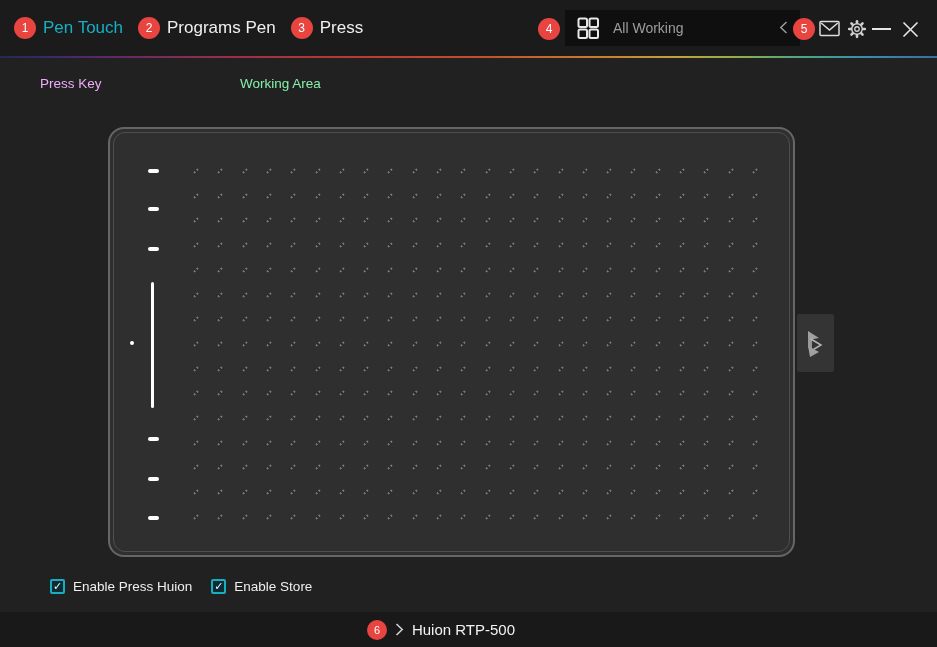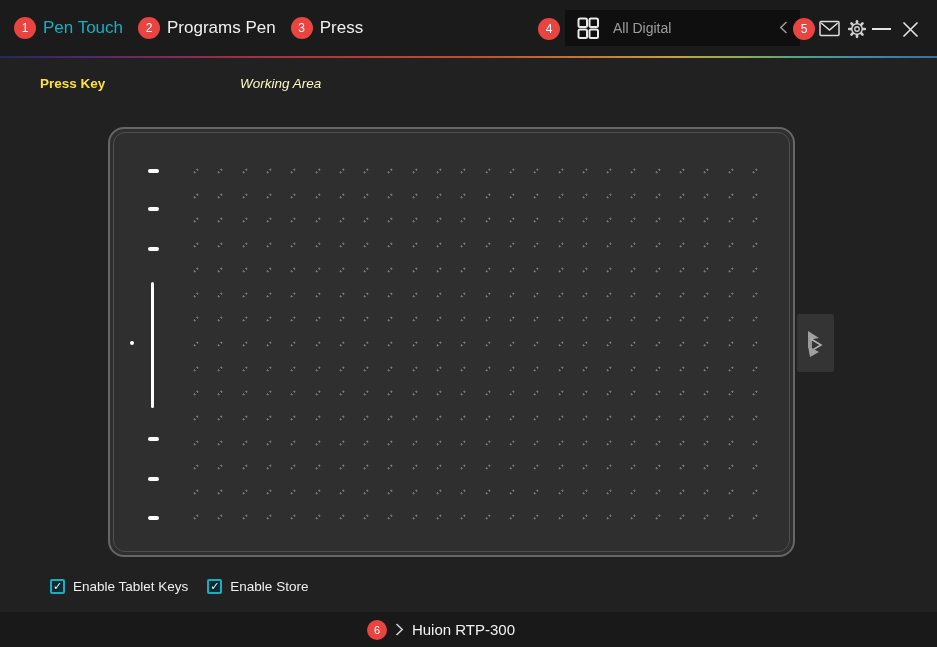--- a/index.html
+++ b/index.html
@@ -31,22 +31,22 @@
   .minus-glyph { width:19px; height:2px; background:#e5e5e5; }
   
   .gradient-line {
     position:absolute; top:56px; left:0; width:937px; height:2px;
     background:linear-gradient(90deg,#232a55 0%,#45276f 7%,#6f2a60 15%,#9c2f47 25%,
       #b93b33 38%,#c1522c 52%,#c87a2e 63%,#c3a13c 72%,#8fae4d 79%,#49a487 86%,
       #3d88ae 93%,#35719f 100%);
   }
   
   .tab { position:absolute; top:76px; font-size:13.5px; cursor:default; }
-  .tab.active { color:#fde047;font-weight:bold; }
-  .tab.inactive { color:#fef9c3;font-style:italic; }
+  .tab.active { color:#f0abfc; }
+  .tab.inactive { color:#86efac; }
   .tab-1 { left:40px; } .tab-2 { left:240px; }
   
   .tablet {
     position:absolute; left:108px; top:127px; width:687px; height:430px;
     background:#2f2f2f; border:2px solid #666; border-radius:16px;
   }
   .tablet-inner {
     position:absolute; inset:3px; border:1px solid #4f4f4f; border-radius:12px; pointer-events:none;
   }
   .grid-layer { position:absolute; inset:0; }
@@ -104,21 +104,21 @@
       <span class="grid-ic">
         <svg width="26" height="26" viewBox="0 0 26 26">
             <g fill="none" stroke="#e8e8e8" stroke-width="2">
           <rect x="3.5" y="3.5" width="8.5" height="8.5" rx="1.5"></rect>
           <rect x="14.5" y="3.5" width="8.5" height="8.5" rx="1.5"></rect>
           <rect x="3.5" y="14.5" width="8.5" height="8.5" rx="1.5"></rect>
           <rect x="14.5" y="14.5" width="8.5" height="8.5" rx="1.5"></rect>
         </g>
           </svg>
       </span>
-      <span class="sel-label">All Digital</span>
+      <span class="sel-label">All Working</span>
       <span class="chev">
         <svg width="9" height="13" viewBox="0 0 9 13">
             <path d="M7.5 1 L1.8 6.5 L7.5 12" stroke="#9a9a9a" stroke-width="1.5" fill="none"></path>
           </svg>
       </span>
     </div>
 
     <span class="badge abs" style="left:793px; top:18px; z-index:2;">5</span>
 
     <button class="winbtn abs" style="left:819px; top:20px;">
@@ -542,31 +542,31 @@
         <path d="M7 14 L17 20 L7 26 Z" fill="none" stroke="#b5b5b5" stroke-width="1.5"></path>
         <path d="M4 21 L15 27 L6 32 Z" fill="#a0a0a0"></path>
         <rect x="4" y="13" width="2" height="10" fill="#9a9a9a"></rect>
       </svg>
     </span>
   </div>
 
   <div class="options">
     <label class="option">
       <span class="checkbox">✓</span>
-      <span>Enable Tablet Keys</span>
+      <span>Enable Press Huion</span>
     </label>
     <label class="option">
       <span class="checkbox">✓</span>
       <span>Enable Store</span>
     </label>
   </div>
 
   <footer class="statusbar">
     <span class="badge small">6</span>
     <span style="display:flex;">
       <svg width="9" height="13" viewBox="0 0 9 13">
           <path d="M1.5 1 L7.2 6.5 L1.5 12" stroke="#cfcfcf" stroke-width="1.6" fill="none"></path>
         </svg>
     </span>
-    <span class="device">Huion RTP-300</span>
+    <span class="device">Huion RTP-500</span>
   </footer>
 
 </div>
 
 </body></html>

